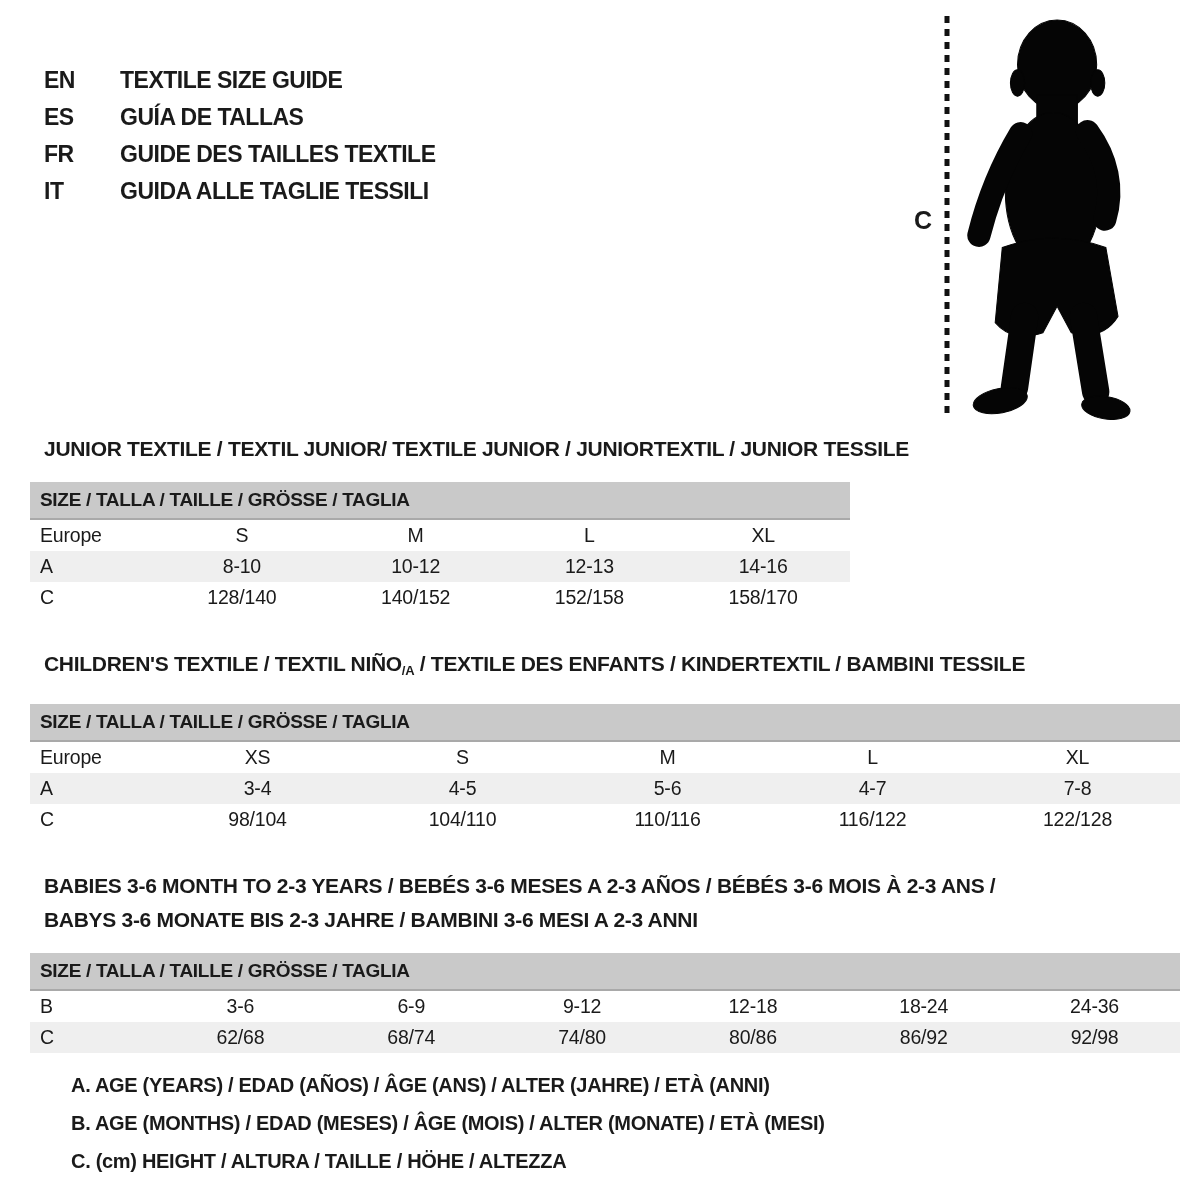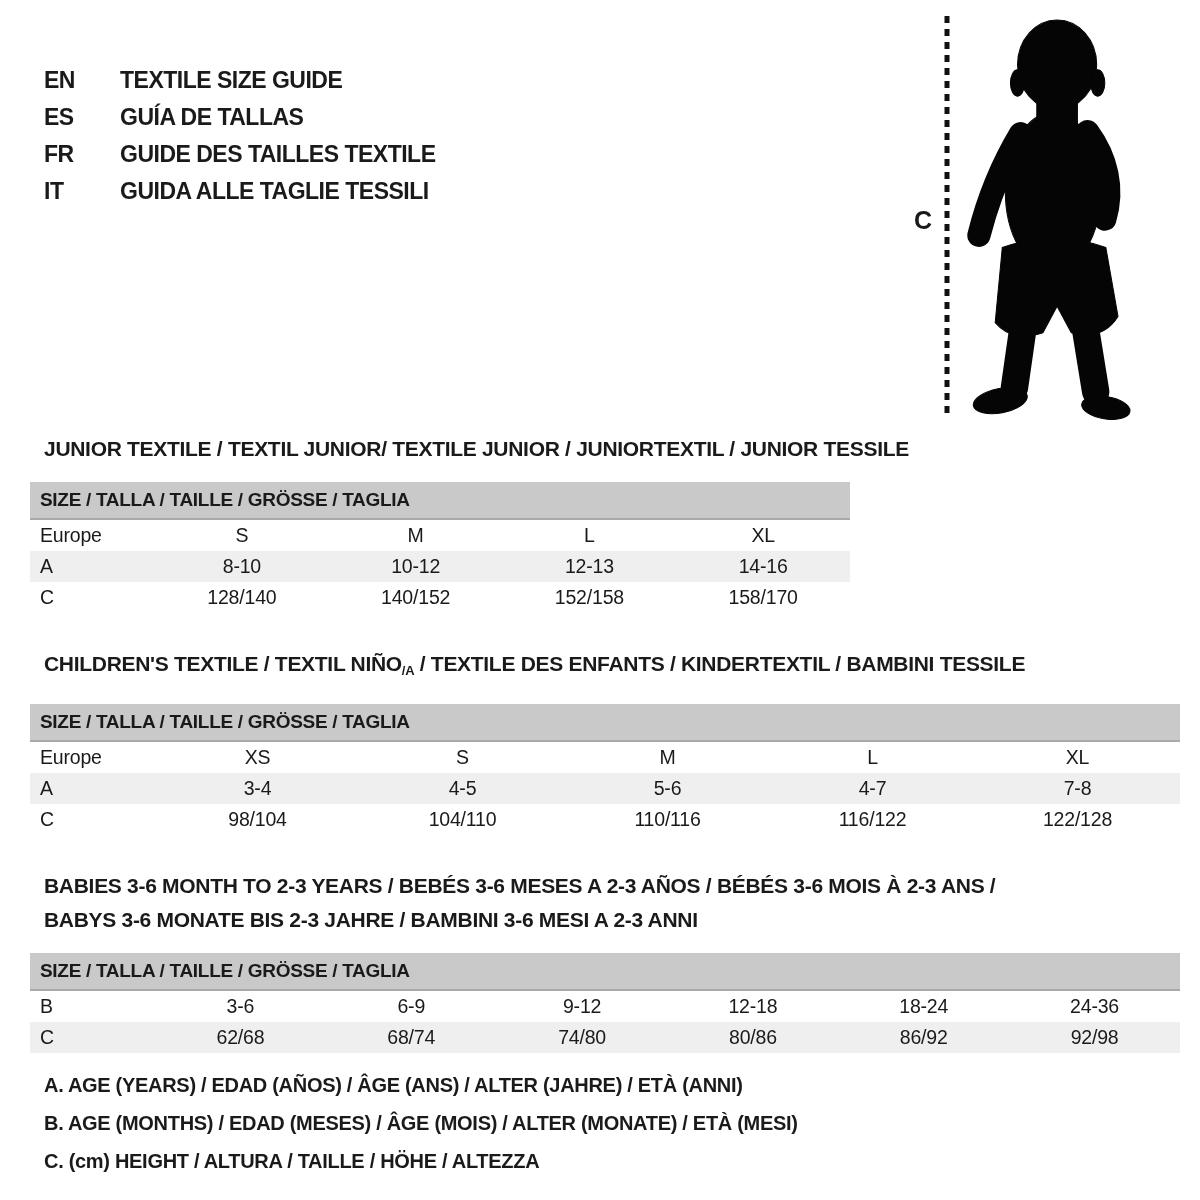--- a/index.html
+++ b/index.html
@@ -42,21 +42,21 @@
     display:flex;align-items:center;padding-left:10px;
     font-weight:700;font-size:19px;letter-spacing:-0.3px;
   }
   .trow{display:flex;height:31px;align-items:center;font-size:19.5px;letter-spacing:-0.2px;}
   .trow.shaded{background:var(--stripe);}
   .tlabel{width:125px;padding-left:10px;flex:0 0 125px;}
   .tcell{flex:1;text-align:center;}
 
   
   .legend{position:absolute;left:44px;top:1066px;}
-  .legend-line{font-size:20px;font-weight:700;letter-spacing:-0.3px;line-height:38px;white-space:nowrap;}
+  .legend-line{font-size:20px;font-weight:700;letter-spacing:-0.3px;line-height:38px;white-space:nowrap;margin-left:27px;}
 </style>
 </head>
 <body>
 
 <div class="page">
 
   <div class="langs">
       <div class="lang-row">
         <span class="lang-code">EN</span>
         <span class="lang-label">TEXTILE SIZE GUIDE</span>

